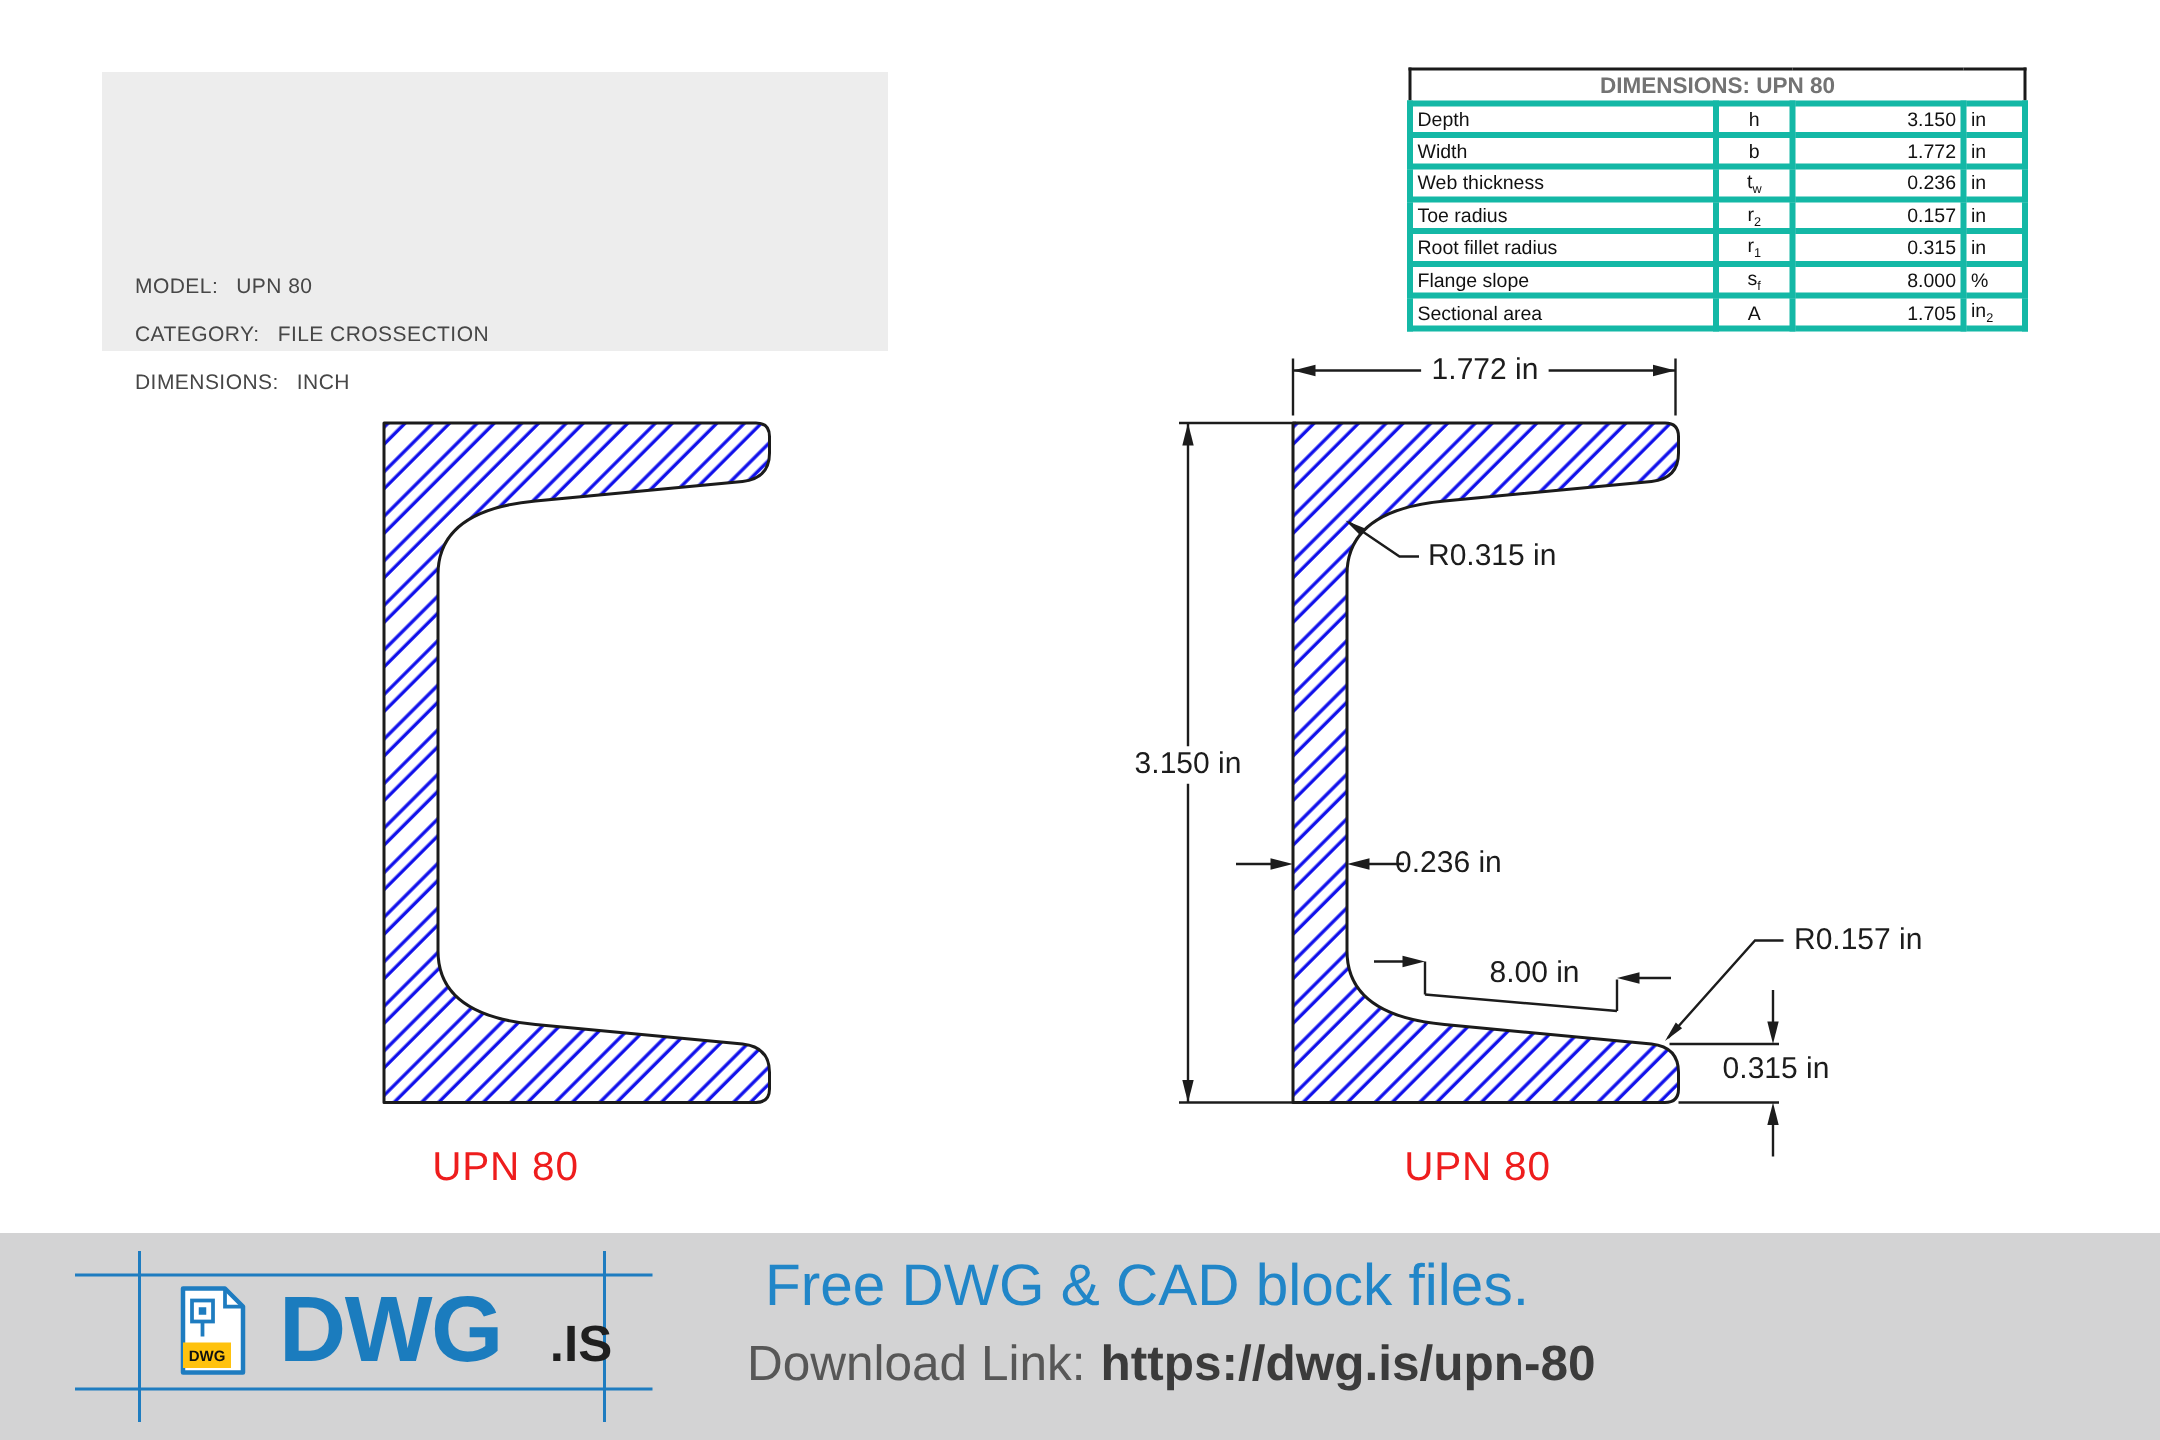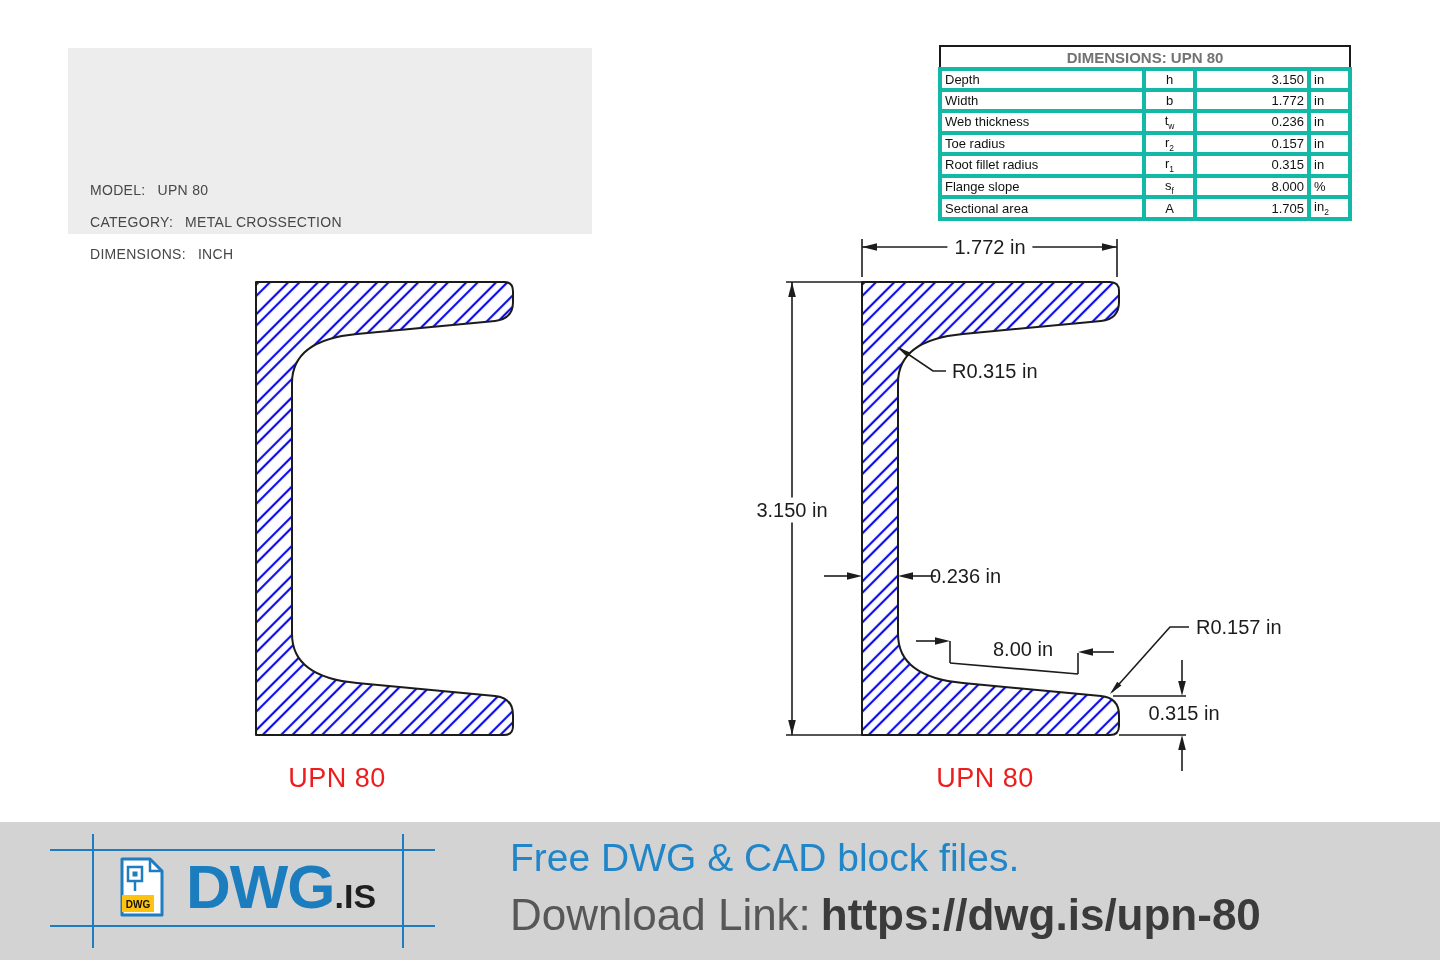--- a/index.html
+++ b/index.html
@@ -34,23 +34,23 @@
   
   .footer{position:absolute;left:0;top:822px;width:1440px;height:138px;background:#d3d3d4;}
   .cross-line{position:absolute;background:#1e7cc0;}
   .cl-v1{left:92px;top:12px;width:2px;height:114px;}
   .cl-v2{left:402px;top:12px;width:2px;height:114px;}
   .cl-h1{left:50px;top:27px;width:385px;height:2px;}
   .cl-h2{left:50px;top:103px;width:385px;height:2px;}
   .logo-icon{position:absolute;left:120px;top:35px;}
   .logo-word{position:absolute;left:186px;top:34px;display:flex;align-items:baseline;}
   .logo-dwg{font-size:62px;font-weight:700;color:#1b7cbe;letter-spacing:-1px;line-height:62px;}
-  .logo-is{font-size:34px;font-weight:700;color:#1f1f1f;letter-spacing:0;}
+  .logo-is{font-size:34px;font-weight:700;color:#1f1f1f;letter-spacing:0;margin-left:32px;}
   .tagline{position:absolute;left:510px;top:14px;font-size:39px;color:#2186c8;white-space:nowrap;}
-  .download-line{position:absolute;left:510px;top:68px;font-size:44px;color:#575757;white-space:nowrap;}
+  .download-line{position:absolute;left:498px;top:68px;font-size:33px;color:#575757;white-space:nowrap;}
   .download-url{font-weight:700;color:#3b3b3b;margin-left:10px;}
 </style>
 </head>
 <body>
 
 <div id="canvas">
 
   <svg width="0" height="0" style="position:absolute">
     <defs>
       <pattern id="hatch" width="21" height="21" patternUnits="userSpaceOnUse" patternTransform="rotate(-45)">
@@ -61,21 +61,21 @@
            L36,352 Q36,395 101,401 L239,414 Q257,416 257,433 L257,444 Q257,453 248,453 L0,453 Z" fill="url(#hatch)" stroke="#1b1b1b" stroke-width="2" stroke-linejoin="round"></path>
     </defs>
   </svg>
 
   <div class="header-box">
     <div class="header-info">
       <div>
         <span class="info-label">MODEL:</span><span class="info-value">UPN 80</span>
       </div>
       <div>
-        <span class="info-label">CATEGORY:</span><span class="info-value">METAL CROSSECTION</span>
+        <span class="info-label">CATEGORY:</span><span class="info-value">FILE CROSSECTION</span>
       </div>
       <div>
         <span class="info-label">DIMENSIONS:</span><span class="info-value">INCH</span>
       </div>
     </div>
   </div>
 
   <div class="dim-table-wrap">
     <table class="dim-table">
       <colgroup>

